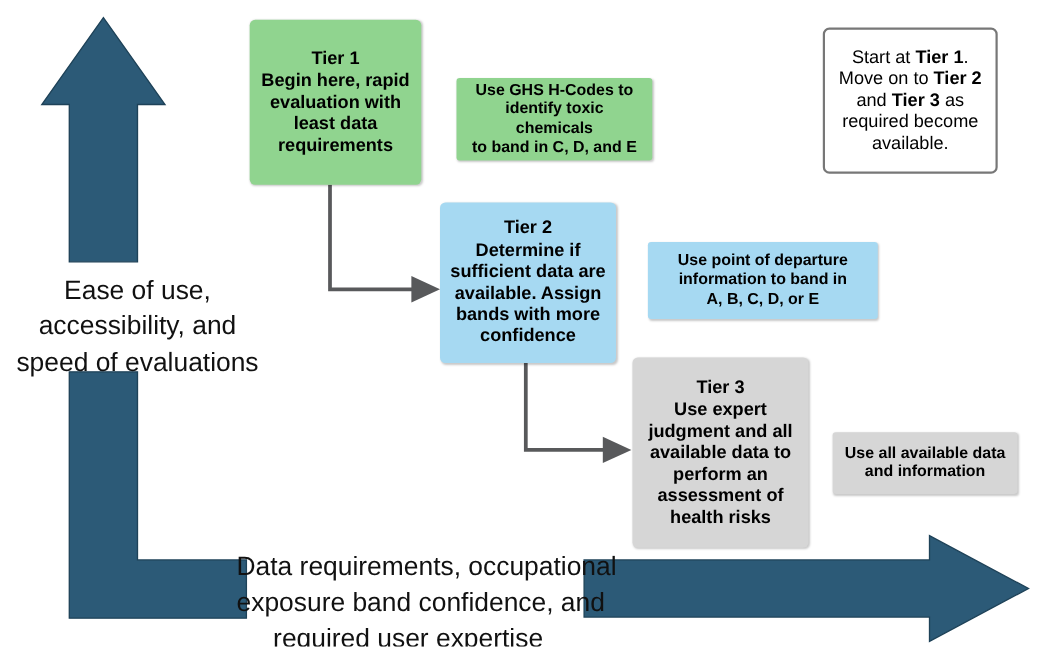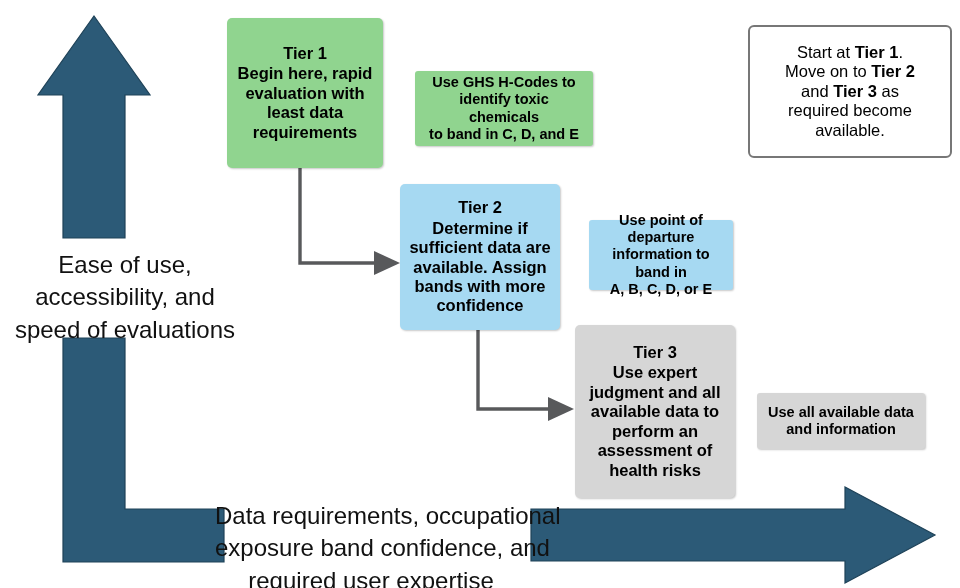--- a/index.html
+++ b/index.html
@@ -114,42 +114,42 @@
 
   <div class="box tier-box" style="left:400px; top:184px; width:160px; height:146px; background:#a6d9f2;">
     <span class="tier-title">Tier 2</span>
     <span class="tier-body">Determine if</span>
     <span class="tier-body">sufficient data are</span>
     <span class="tier-body">available. Assign</span>
     <span class="tier-body">bands with more</span>
     <span class="tier-body">confidence</span>
   </div>
 
-  <div class="box side-box" style="left:589px; top:220px; width:144px; height:70px; background:#a6d9f2;">
+  <div class="box side-box" style="left:589px; top:220px; width:209px; height:70px; background:#a6d9f2;">
     <span>Use point of departure</span>
     <span>information to band in</span>
     <span>A, B, C, D, or E</span>
   </div>
 
   <div class="box tier-box" style="left:575px; top:325px; width:160px; height:173px; background:#d6d6d6;">
     <span class="tier-title">Tier 3</span>
     <span class="tier-body">Use expert</span>
     <span class="tier-body">judgment and all</span>
     <span class="tier-body">available data to</span>
     <span class="tier-body">perform an</span>
     <span class="tier-body">assessment of</span>
     <span class="tier-body">health risks</span>
   </div>
 
   <div class="box side-box" style="left:757px; top:393px; width:168px; height:56px; background:#d6d6d6;">
     <span>Use all available data</span>
     <span>and information</span>
   </div>
 
-  <div class="box note-box" style="left:748px; top:25px; width:204px; height:133px;">
+  <div class="box note-box" style="left:748px; top:25px; width:159px; height:133px;">
     <span class="nowrap-line"><span>Start at </span><b>Tier 1</b><span>.</span></span>
     <span class="nowrap-line"><span>Move on to </span><b>Tier 2</b></span>
     <span class="nowrap-line"><span>and </span><b>Tier 3</b><span> as</span></span>
     <span class="nowrap-line">required become</span>
     <span class="nowrap-line">available.</span>
   </div>
 
   <div class="axis-label" style="left:14px; top:249px; width:222px;">
     <span class="nowrap-line">Ease of use,</span>
     <span class="nowrap-line">accessibility, and</span>

